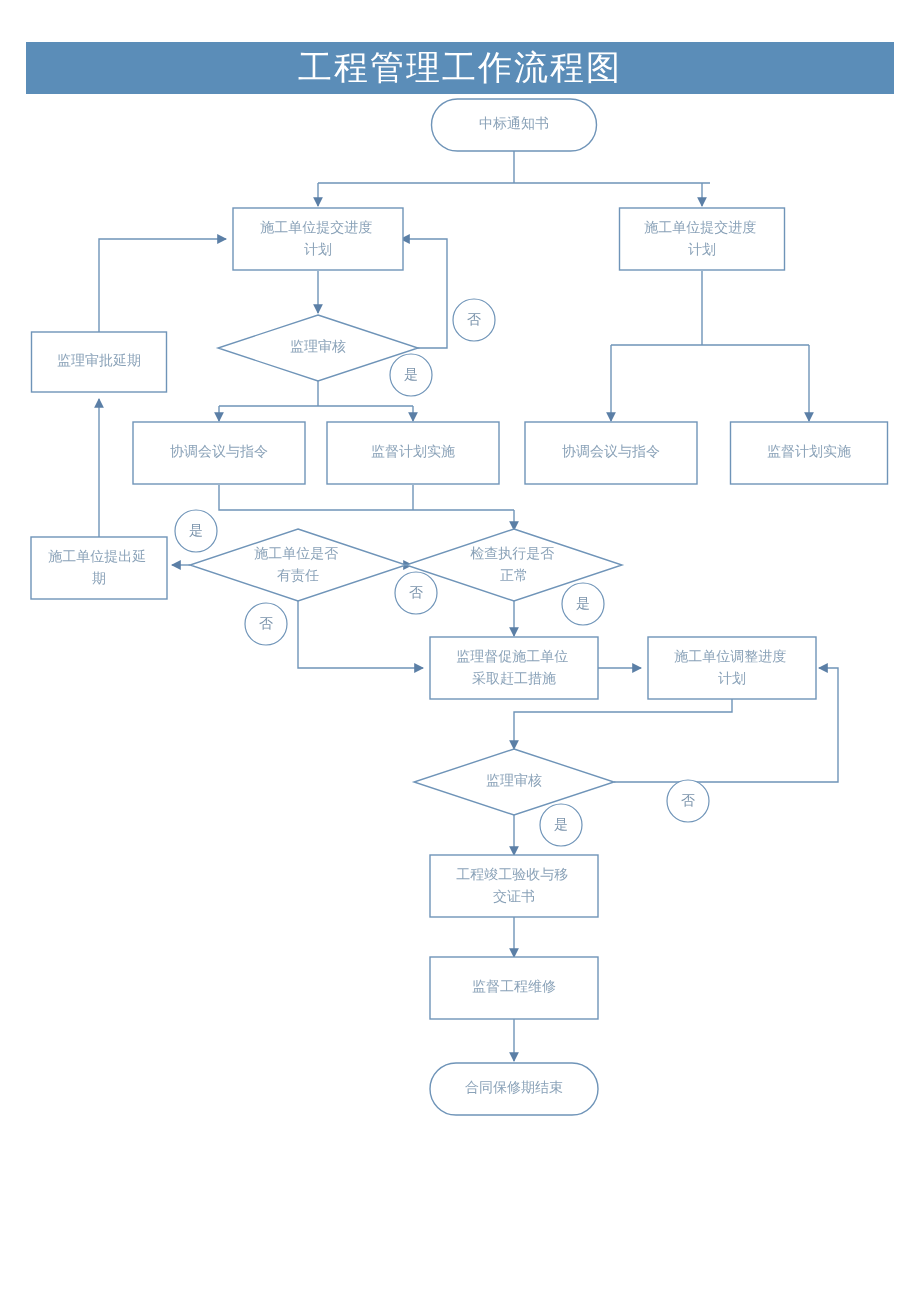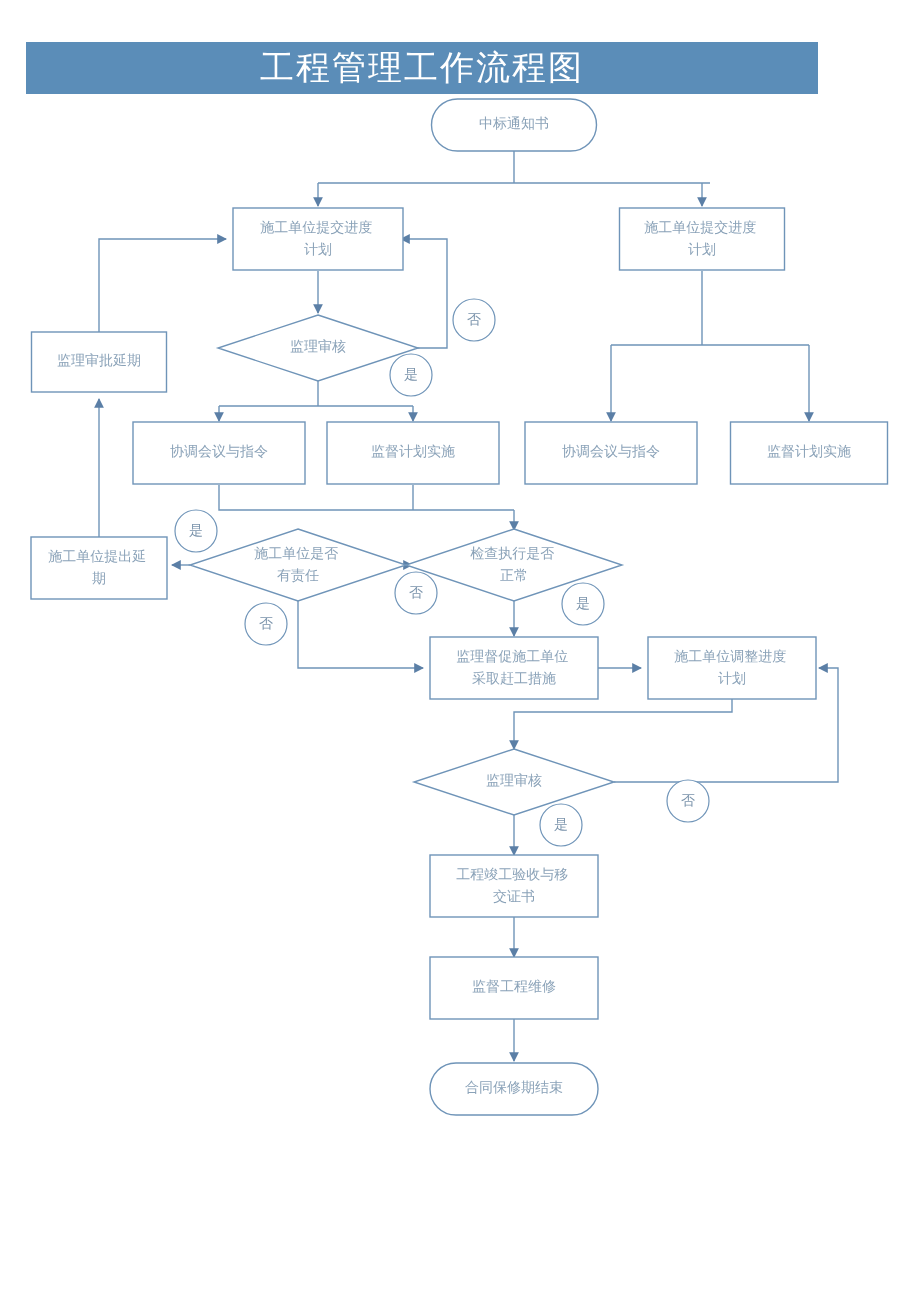--- a/index.html
+++ b/index.html
@@ -17,21 +17,21 @@
   #page {
     position: relative;
     width: 920px;
     height: 1301px;
     background: #ffffff;
   }
   #title-banner {
     position: absolute;
     left: 26px;
     top: 42px;
-    width: 792px;
+    width: 868px;
     height: 52px;
     background: #5b8db8;
     display: flex;
     align-items: center;
     justify-content: center;
   }
   #title-text {
     color: #ffffff;
     font-family: "Liberation Serif", "DejaVu Serif", serif;
     font-size: 34px;

